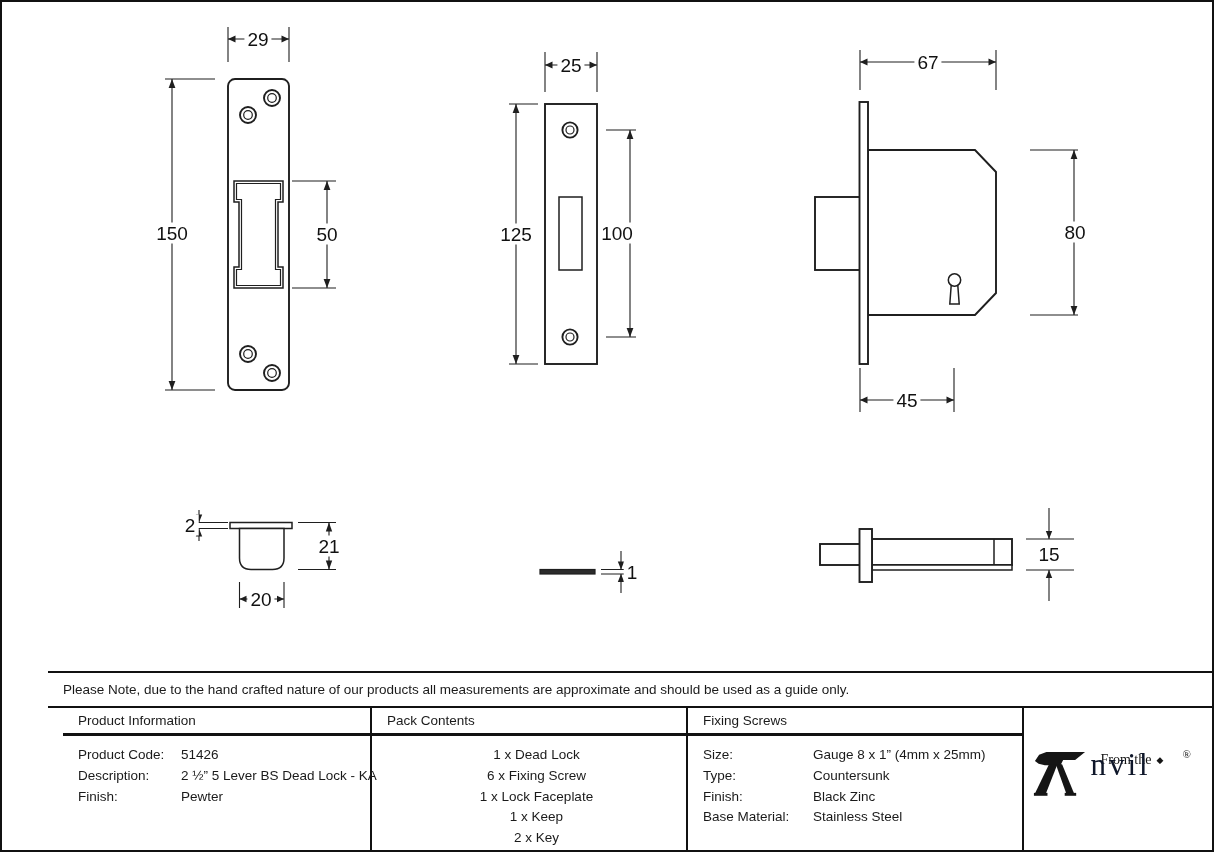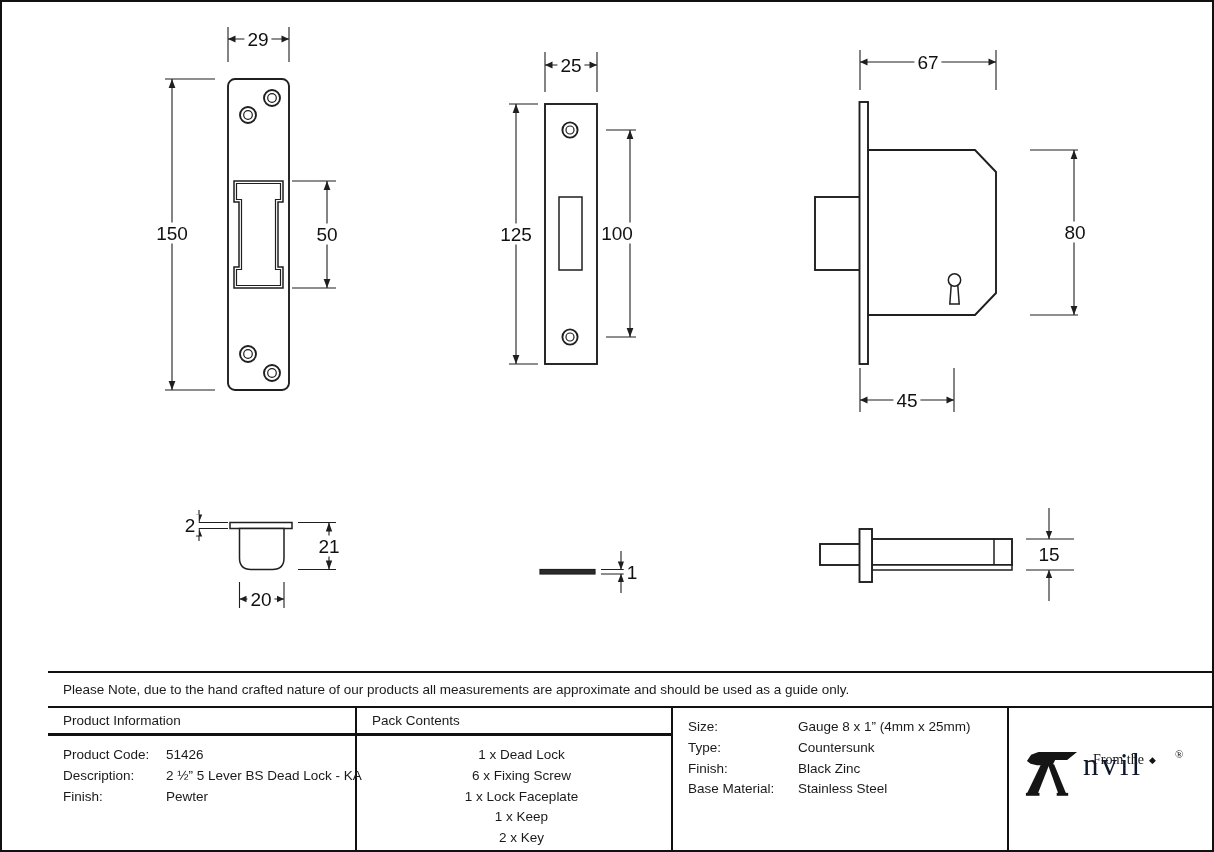--- a/index.html
+++ b/index.html
@@ -14,21 +14,21 @@
   .drawing .dark{fill:#2b2b2b;}
   .drawing g.dimlines path{stroke-width:1.1;}
   .drawing g.dimlines polygon{fill:#1f1f1f;stroke:none;}
   .dim{position:absolute;transform:translate(-50%,-50%);font-size:19px;line-height:1;
        background:#fff;padding:1px 3px;color:#111;white-space:nowrap;}
   .bottom{position:absolute;left:0;right:0;top:669px;bottom:0;display:flex;flex-direction:column;padding-left:46px;}
   .note-row{border-top:2px solid #111;border-bottom:2px solid #111;height:33px;flex:0 0 33px;
             display:flex;align-items:center;padding:0 15px;font-size:13.5px;}
   .info-table{flex:1;display:flex;min-height:0;}
   .col{box-sizing:border-box;}
-  .col1{width:309px;border-right:2px solid #111;}
+  .col1{width:309px;border-right:2px solid #111;margin-left:15px;}
   .col2{width:316px;border-right:2px solid #111;text-align:center;}
   .col3{width:336px;border-right:2px solid #111;}
   .col4{flex:1;display:flex;align-items:flex-start;justify-content:center;}
   .col-header{height:25px;border-bottom:3px solid #111;display:flex;align-items:center;
               padding:0 15px;font-size:13.5px;}
   .col-body{padding:9px 0 0 15px;font-size:13.5px;line-height:20.8px;}
   .kv{display:flex;}
   .col1 .kv .k{flex:0 0 103px;}
   .col3 .kv .k{flex:0 0 110px;}
   .kv .v{white-space:nowrap;}
@@ -197,20 +197,21 @@
         <div class="col-body">
           <div>1 x Dead Lock</div>
           <div>6 x Fixing Screw</div>
           <div>1 x Lock Faceplate</div>
           <div>1 x Keep</div>
           <div>2 x Key</div>
         </div>
       </div>
 
       <div class="col col3">
+        <div class="col-header">Fixing Screws</div>
         <div class="col-body">
           <div class="kv">
             <span class="k">Size:</span>
             <span class="v">Gauge 8 x 1” (4mm x 25mm)</span>
           </div>
           <div class="kv">
             <span class="k">Type:</span>
             <span class="v">Countersunk</span>
           </div>
           <div class="kv">

